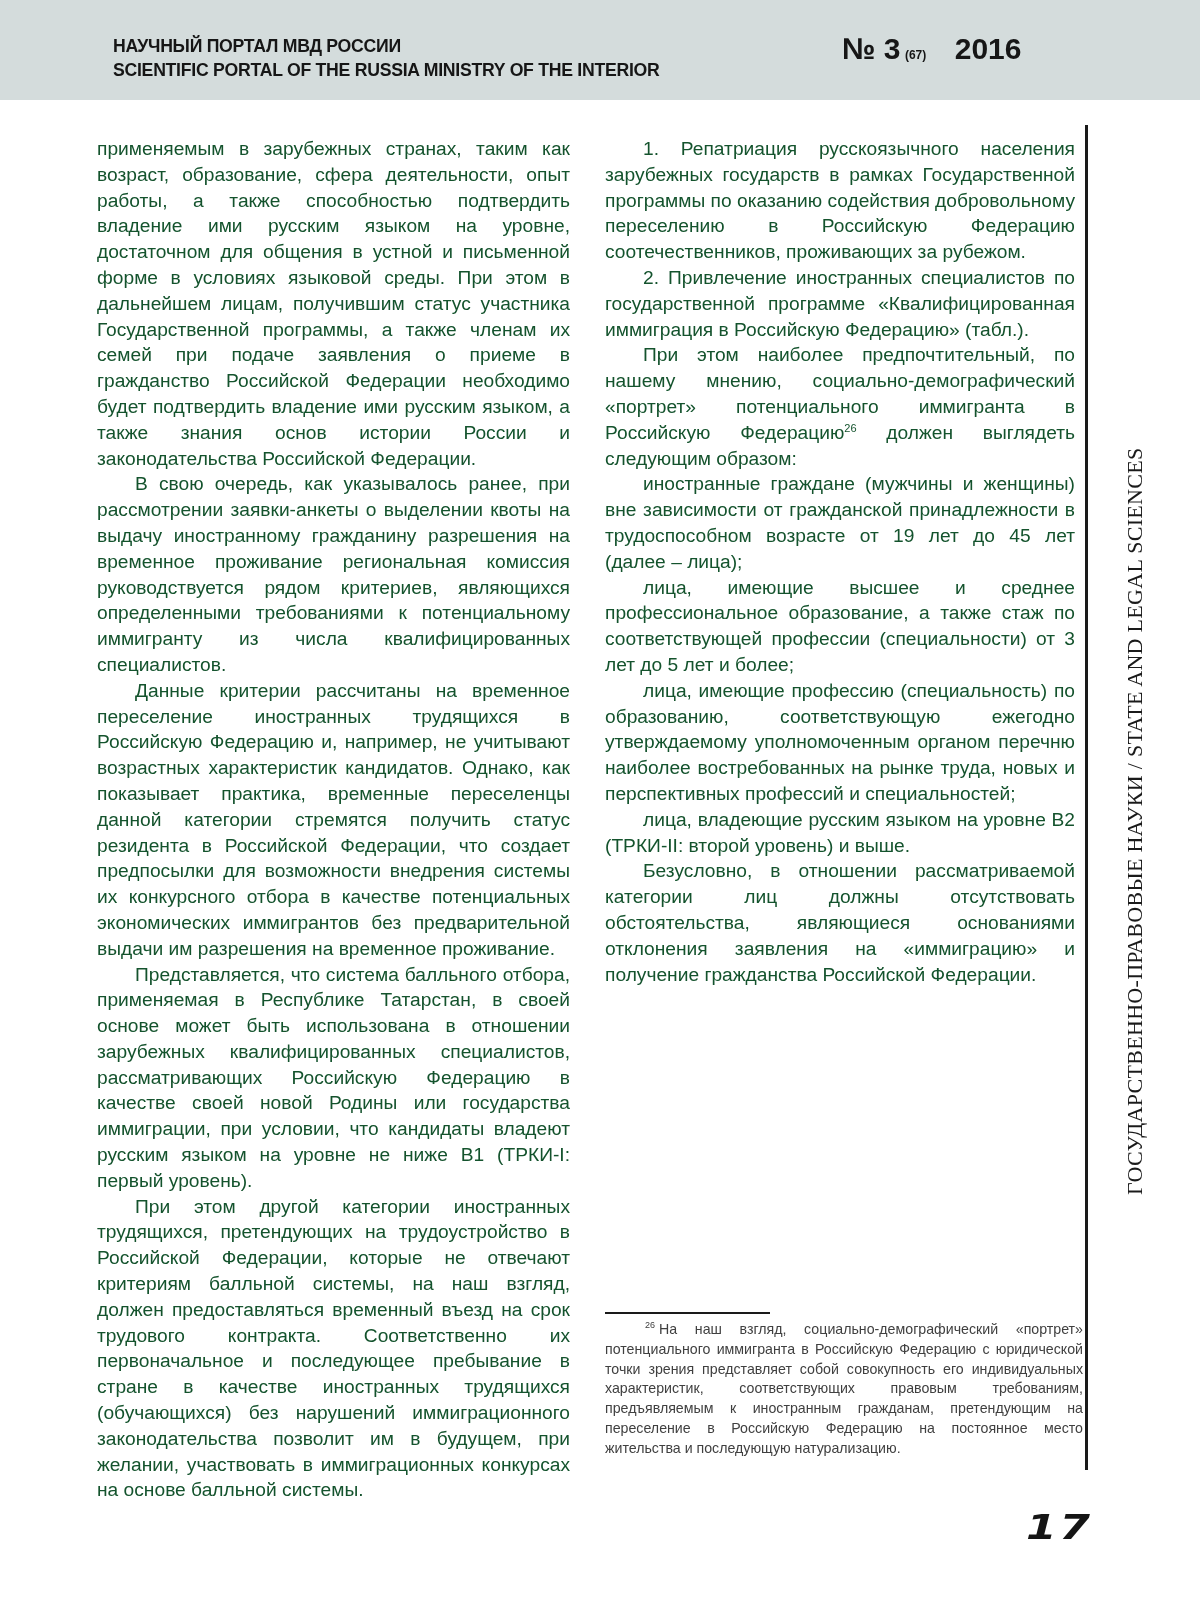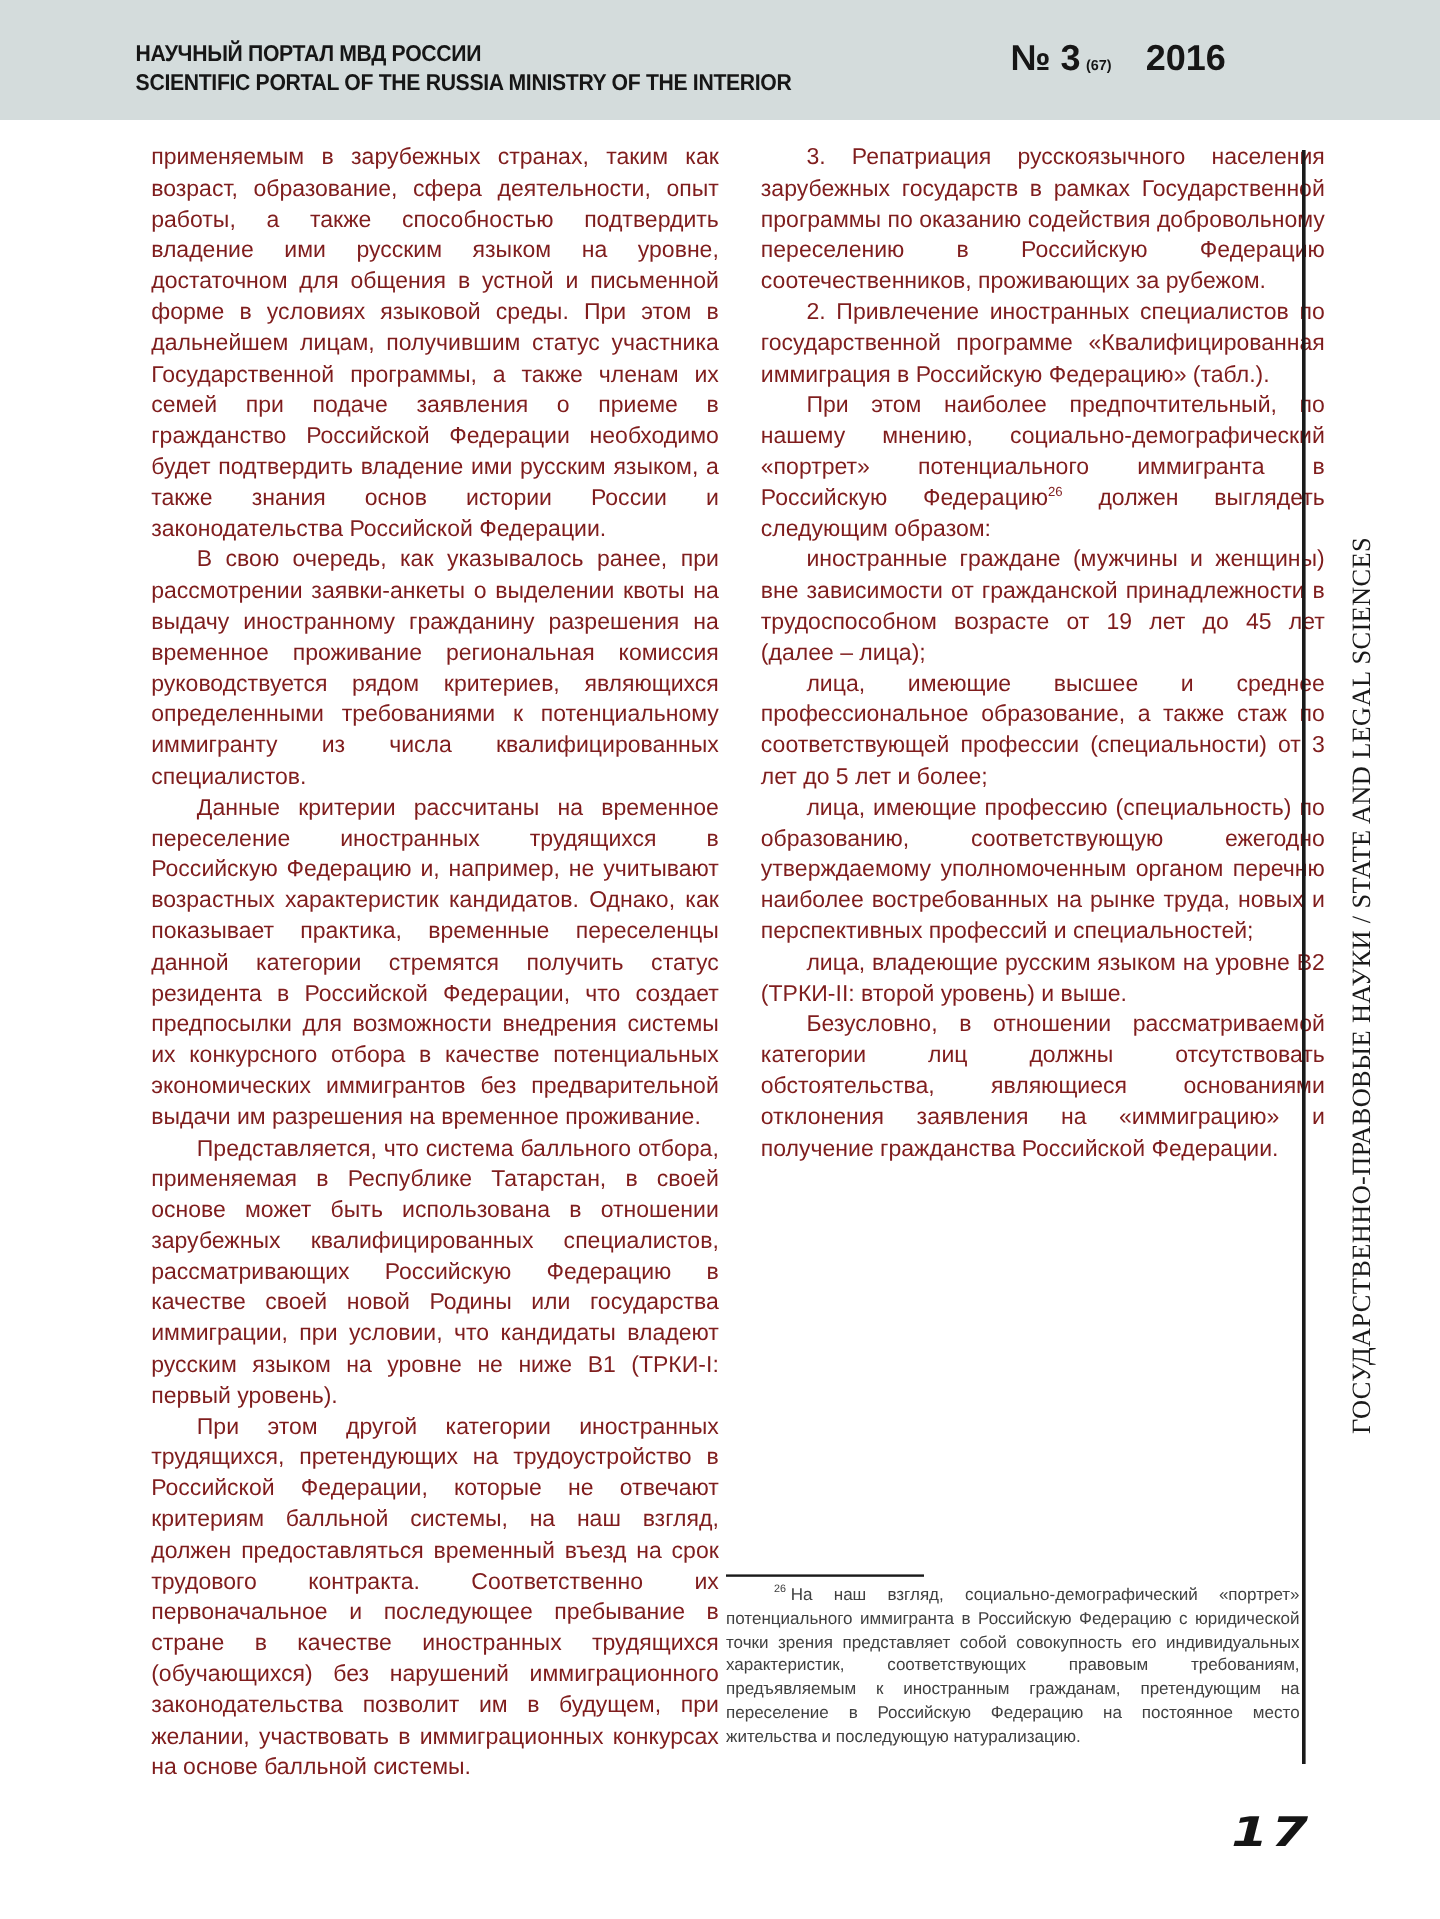--- a/index.html
+++ b/index.html
@@ -3,21 +3,21 @@
 <meta charset="utf-8">
 <style>
   html, body { margin:0; padding:0; background:#ffffff; }
   body { width:1200px; height:1599px; position:relative; overflow:hidden; font-family:"Liberation Sans", sans-serif; color:#1a1a1a; }
   .header { position:absolute; left:0; top:0; width:1200px; height:100px; background:#d4dcdc;padding-left:31px; }
   .header-titles { position:absolute; left:113px; top:34px; font-family:"Liberation Sans", sans-serif; font-weight:bold; font-size:19px; line-height:24px; letter-spacing:-0.3px; color:#161616; transform:scaleX(0.93); transform-origin:left top; }
   .issue { position:absolute; left:842px; top:32px; font-weight:bold; color:#161616; white-space:nowrap; }
   .issue .no { font-size:30px; }
   .issue .sub { font-size:12px; }
   .issue .year { font-size:30px; margin-left:24px; }
-  .col { position:absolute; top:119px; font-size:19.2px; line-height:25.8px; text-align:justify; color:#7f1d1d;margin-left:29px; }
+  .col { position:absolute; top:136px; font-size:19.2px; line-height:25.8px; text-align:justify; color:#14532d; }
   .col-left { left:97px; width:473px; }
   .col-right { left:605px; width:470px; }
   .col p { margin:0; text-indent:38px; }
   .col p.noindent { text-indent:0; }
   .col sup { font-size:11px; line-height:0; vertical-align:super; }
   .vrule { position:absolute; left:1085px; top:125px; width:3px; height:1345px; background:#1a1a1a; }
   .vertical-title { position:absolute; left:1122px; top:1195px; transform-origin:left top; transform:rotate(-90deg); white-space:nowrap; font-family:"Liberation Serif", serif; font-size:22px; letter-spacing:0.3px; color:#1a1a1a; }
   .fn-rule { position:absolute; left:605px; top:1312px; width:165px; height:2px; background:#1a1a1a; }
   .footnote { position:absolute; left:605px; top:1320px; width:478px; font-size:14.2px; line-height:19.8px; text-align:justify; color:#404040; }
   .footnote p { margin:0; text-indent:40px; }
@@ -41,21 +41,21 @@
 
 <div class="col col-left">
   <p class="noindent">применяемым в зарубежных странах, таким как возраст, образование, сфера деятельности, опыт работы, а также способностью подтвердить владение ими русским языком на уровне, достаточном для общения в устной и письменной форме в условиях языковой среды. При этом в дальнейшем лицам, получившим статус участника Государственной программы, а также членам их семей при подаче заявления о приеме в гражданство Российской Федерации необходимо будет подтвердить владение ими русским языком, а также знания основ истории России и законодательства Российской Федерации.</p>
   <p>В свою очередь, как указывалось ранее, при рассмотрении заявки-анкеты о выделении квоты на выдачу иностранному гражданину разрешения на временное проживание региональная комиссия руководствуется рядом критериев, являющихся определенными требованиями к потенциальному иммигранту из числа квалифицированных специалистов.</p>
   <p>Данные критерии рассчитаны на временное переселение иностранных трудящихся в Российскую Федерацию и, например, не учитывают возрастных характеристик кандидатов. Однако, как показывает практика, временные переселенцы данной категории стремятся получить статус резидента в Российской Федерации, что создает предпосылки для возможности внедрения системы их конкурсного отбора в качестве потенциальных экономических иммигрантов без предварительной выдачи им разрешения на временное проживание.</p>
   <p>Представляется, что система балльного отбора, применяемая в Республике Татарстан, в своей основе может быть использована в отношении зарубежных квалифицированных специалистов, рассматривающих Российскую Федерацию в качестве своей новой Родины или государства иммиграции, при условии, что кандидаты владеют русским языком на уровне не ниже В1 (ТРКИ-I: первый уровень).</p>
   <p>При этом другой категории иностранных трудящихся, претендующих на трудоустройство в Российской Федерации, которые не отвечают критериям балльной системы, на наш взгляд, должен предоставляться временный въезд на срок трудового контракта. Соответственно их первоначальное и последующее пребывание в стране в качестве иностранных трудящихся (обучающихся) без нарушений иммиграционного законодательства позволит им в будущем, при желании, участвовать в иммиграционных конкурсах на основе балльной системы.</p>
 </div>
 
 <div class="col col-right">
-  <p>3. Репатриация русскоязычного населения зарубежных государств в рамках Государственной программы по оказанию содействия добровольному переселению в Российскую Федерацию соотечественников, проживающих за рубежом.</p>
+  <p>1. Репатриация русскоязычного населения зарубежных государств в рамках Государственной программы по оказанию содействия добровольному переселению в Российскую Федерацию соотечественников, проживающих за рубежом.</p>
   <p>2. Привлечение иностранных специалистов по государственной программе «Квалифицированная иммиграция в Российскую Федерацию» (табл.).</p>
   <p><span>При этом наиболее предпочтительный, по нашему мнению, социально-демографический «портрет» потенциального иммигранта в Российскую Федерацию</span><sup>26</sup><span> должен выглядеть следующим образом:</span></p>
   <p>иностранные граждане (мужчины и женщины) вне зависимости от гражданской принадлежности в трудоспособном возрасте от 19 лет до 45 лет (далее – лица);</p>
   <p>лица, имеющие высшее и среднее профессиональное образование, а также стаж по соответствующей профессии (специальности) от 3 лет до 5 лет и более;</p>
   <p>лица, имеющие профессию (специальность) по образованию, соответствующую ежегодно утверждаемому уполномоченным органом перечню наиболее востребованных на рынке труда, новых и перспективных профессий и специальностей;</p>
   <p>лица, владеющие русским языком на уровне В2 (ТРКИ-II: второй уровень) и выше.</p>
   <p>Безусловно, в отношении рассматриваемой категории лиц должны отсутствовать обстоятельства, являющиеся основаниями отклонения заявления на «иммиграцию» и получение гражданства Российской Федерации.</p>
 </div>
 
 <div class="fn-rule"></div>

